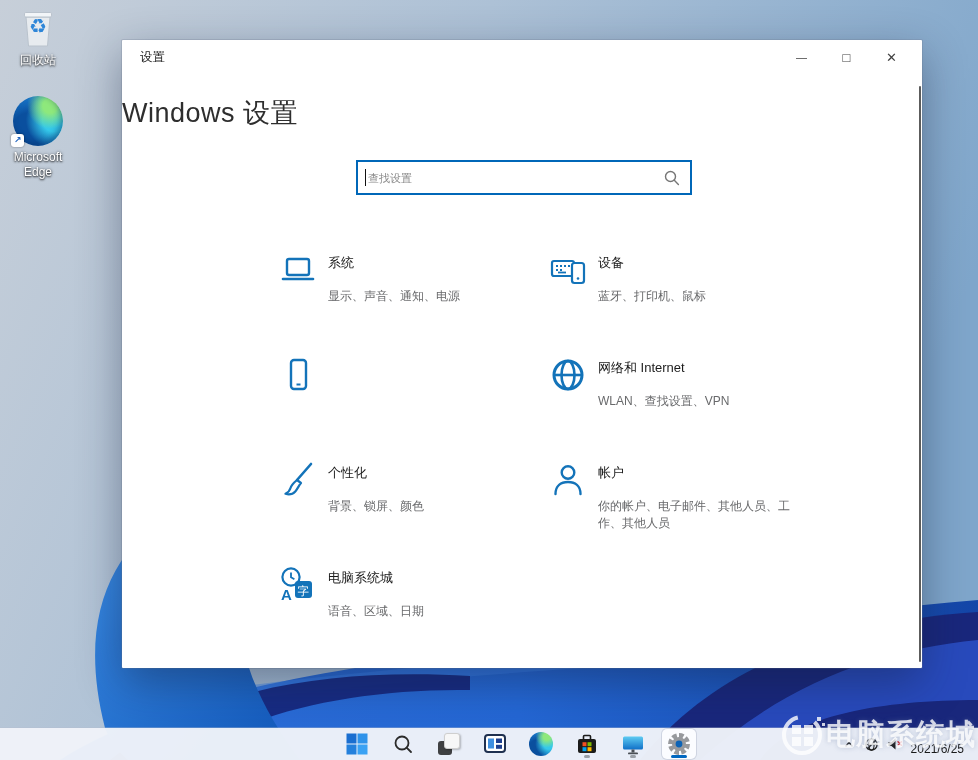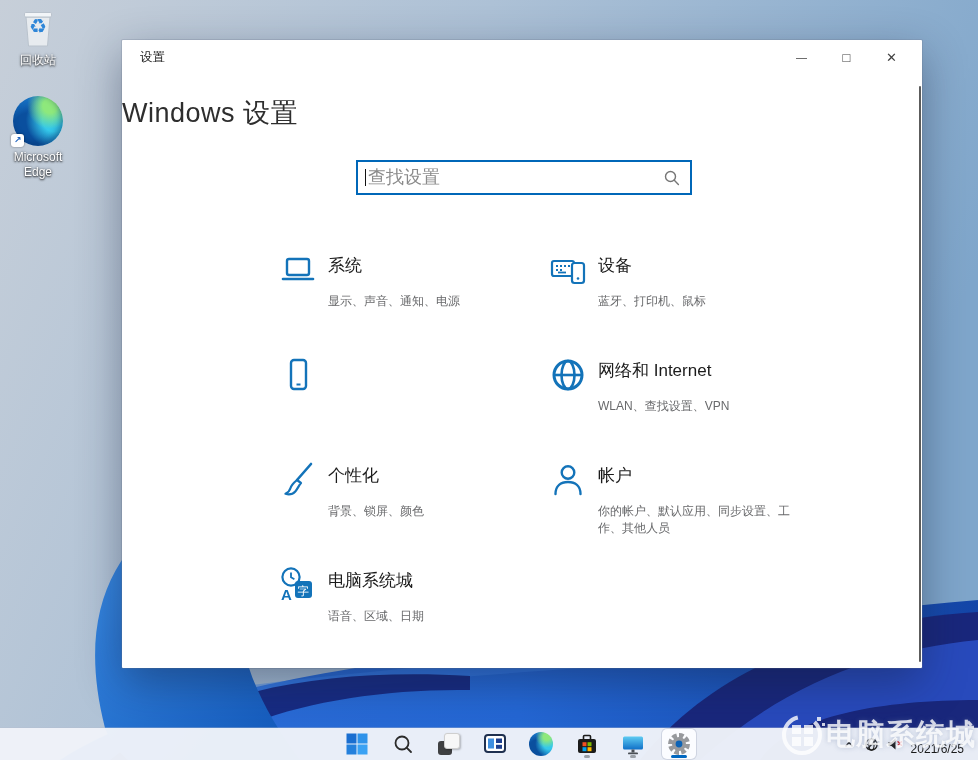--- a/index.html
+++ b/index.html
@@ -34,30 +34,30 @@
   .tb-title{position:absolute;left:18px;top:9px;font-size:12.5px;color:#242424}
   .caption-buttons{position:absolute;right:8px;top:2px;display:flex}
   .cap-btn{width:45px;height:30px;display:flex;align-items:center;justify-content:center;
     font-size:13px;color:#404040;cursor:pointer}
   .cap-btn.min{font-size:11px}
   .win-title{position:absolute;left:0;right:0;top:55px;text-align:left;font-size:27px;
     font-weight:300;color:#2e2e2e;letter-spacing:.5px}
   .searchbox{position:absolute;left:234px;top:120px;width:332px;height:31px;background:#fff;
     border:2px solid #0067b8;display:flex;align-items:center;cursor:text}
   .caret{width:1px;height:17px;background:#111;margin-left:7px}
-  .searchbox input{flex:1;border:none;outline:none;font-size:18px;color:#333;padding:0 4px 0 2px;
+  .searchbox input{flex:1;border:none;outline:none;font-size:11px;color:#333;padding:0 4px 0 2px;
     font-family:inherit;background:transparent}
   .searchbox input::placeholder{color:#8a8a8a;opacity:1}
   .search-glyph{margin-right:10px}
   .grid{position:absolute;left:156px;top:210px;display:grid;grid-template-columns:270px 270px;
     grid-auto-rows:105px}
   .cat{display:flex;gap:10px;cursor:pointer}
   .cat-icon{flex:none;width:40px;height:40px}
   .cat-text{display:flex;flex-direction:column;padding-top:4px}
-  .cat-title{font-size:17px;color:#1b1b1b}
+  .cat-title{font-size:13px;color:#1b1b1b}
   .cat-sub{font-size:12px;color:#68696b;margin-top:16px;line-height:17px;max-width:192px}
   .scroll-thumb{position:absolute;right:1px;top:46px;width:2px;height:576px;background:#5c5c5c;
     border-radius:2px;cursor:pointer}
   
   .taskbar{position:absolute;left:0;right:0;bottom:0;height:32px;background:rgba(239,243,249,.97);
     box-shadow:0 -1px 0 rgba(180,190,205,.35);z-index:4}
   .tb-center{position:absolute;left:340px;top:0;height:32px;display:flex;align-items:center;gap:12px}
   .tb-btn{position:relative;width:34px;height:30px;display:flex;align-items:center;justify-content:center;
     border-radius:5px;cursor:pointer}
   .tb-btn.active{background:#fbfcff;box-shadow:0 0 0 1px rgba(160,170,190,.35)}
@@ -220,21 +220,21 @@
 
     <div class="cat">
       <span class="cat-icon">
         <svg viewBox="0 0 40 40" width="40" height="40">
           <circle cx="20" cy="12.5" r="6.3" fill="none" stroke="#1373b9" stroke-width="2.4"></circle>
           <path d="M7.5,34 c0,-8.5 5.5,-12 12.5,-12 c7,0 12.5,3.5 12.5,12" fill="none" stroke="#1373b9" stroke-width="2.4" stroke-linecap="round"></path>
         </svg>
       </span>
       <span class="cat-text">
         <span class="cat-title">帐户</span>
-        <span class="cat-sub">你的帐户、默认应用、同步设置、工作、其他人员</span>
+        <span class="cat-sub">你的帐户、电子邮件、其他人员、工作、其他人员</span>
       </span>
     </div>
 
     <div class="cat">
       <span class="cat-icon">
         <svg viewBox="0 0 40 40" width="40" height="40">
           <circle cx="13" cy="12" r="8.6" fill="none" stroke="#1373b9" stroke-width="2.2"></circle>
           <path d="M13,7.5 v4.8 l3.4,2" stroke="#1373b9" stroke-width="1.8" fill="none"></path>
           <text x="3" y="35" font-size="15" font-weight="bold" fill="#1373b9">A</text>
           <rect x="17" y="16" width="17" height="17" rx="3" fill="#1373b9"></rect>

